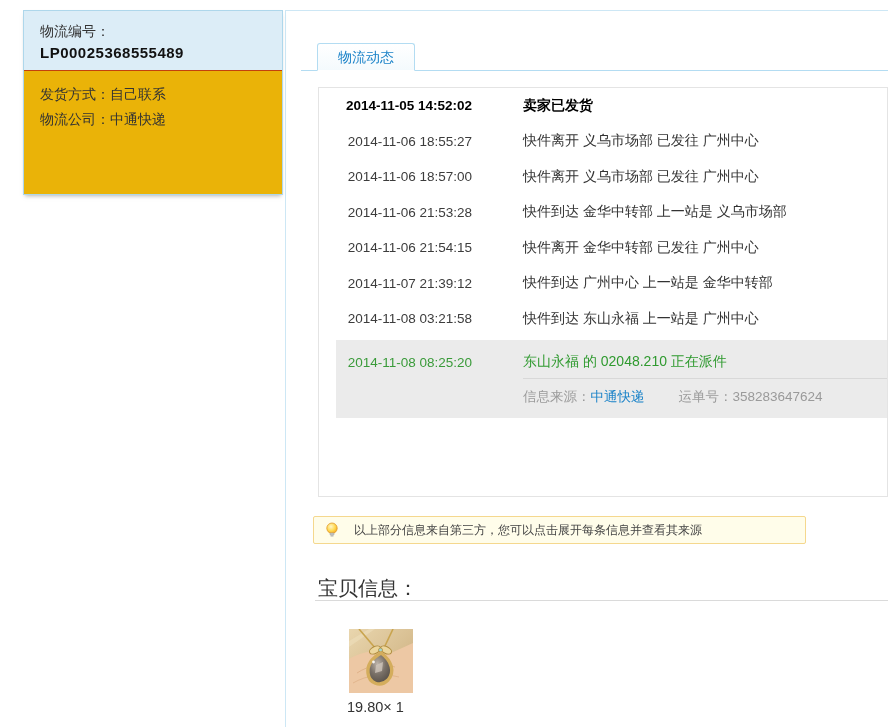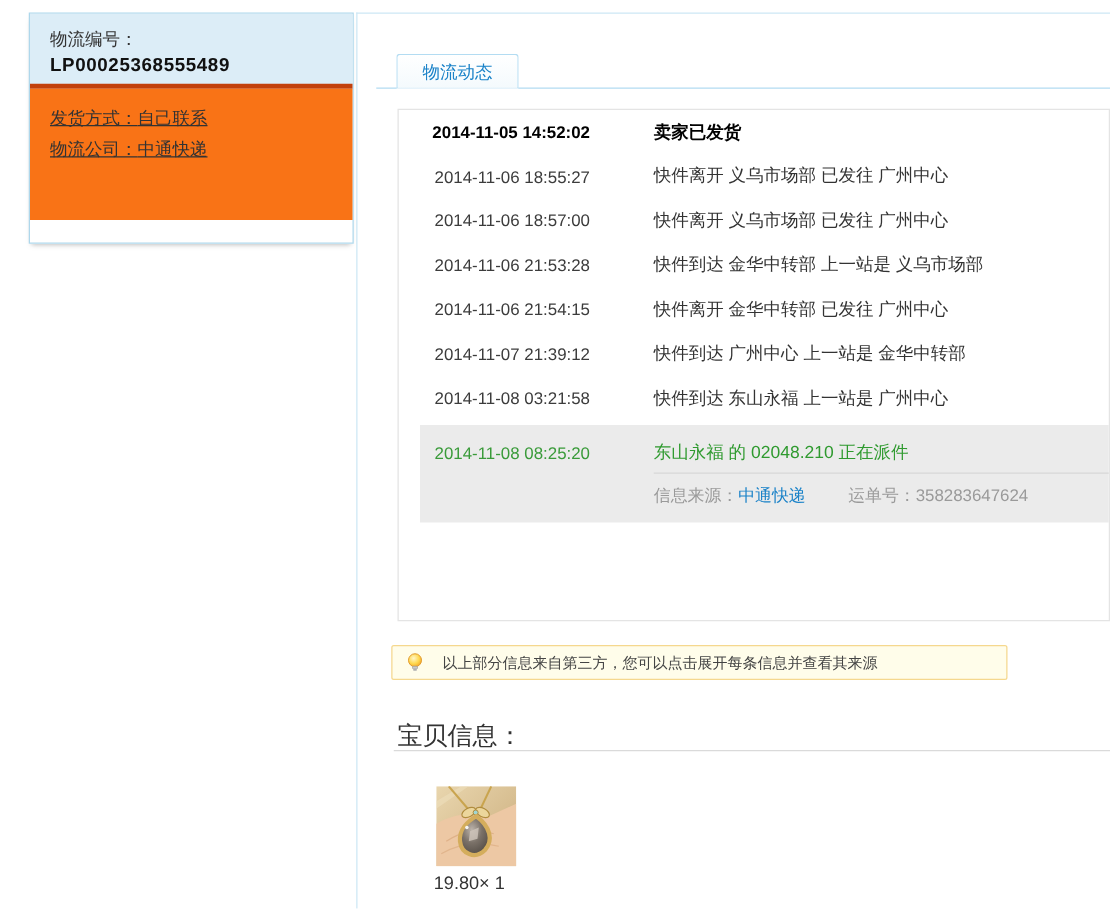--- a/index.html
+++ b/index.html
@@ -12,24 +12,24 @@
   .top-line{position:absolute;left:285px;top:10px;width:603px;height:1px;background:#cde7f5;}
   .v-divider{position:absolute;left:285px;top:10px;width:1px;height:717px;background:#cde7f5;}
 
   
   .sidebar{
     position:absolute;left:23px;top:10px;width:260px;height:185px;
     border:1px solid #aed7eb;box-sizing:border-box;
     box-shadow:0 3px 4px -2px rgba(120,120,120,.55);
     font-size:14px;
   }
-  .sb-top{background:#dcedf7;border-bottom:4px solid #c2410c;height:60px;box-sizing:border-box;padding:10px 16px 0;}
+  .sb-top{background:#dcedf7;border-bottom:1px solid #c2410c;height:60px;box-sizing:border-box;padding:10px 16px 0;}
   .sb-label{color:#333;line-height:20px;}
   .sb-lpno{font-weight:bold;color:#111;font-size:15px;line-height:24px;letter-spacing:.5px;}
-  .sb-bottom{background:#f97316;height:105px;box-sizing:border-box;padding:11px 16px 0;text-decoration:underline;}
+  .sb-bottom{background:#eab308;height:123px;box-sizing:border-box;padding:11px 16px 0;}
   .sb-line{line-height:25px;color:#333;}
   .sb-line.waybill{margin-top:29px;}
   .sb-line b{color:#111;font-size:15px;letter-spacing:.5px;}
 
   
   .tabline{position:absolute;left:301px;top:70px;width:587px;height:1px;background:#b3dcf2;}
   .tab{
     position:absolute;left:317px;top:43px;height:28px;box-sizing:border-box;
     border:1px solid #b3dcf2;border-radius:3px 3px 0 0;
     background:linear-gradient(#ffffff,#f4fafd);

